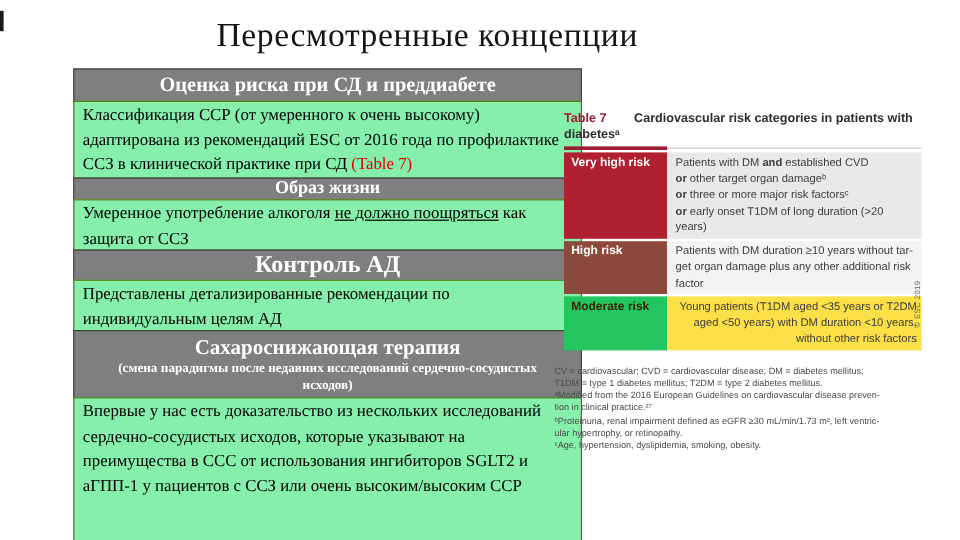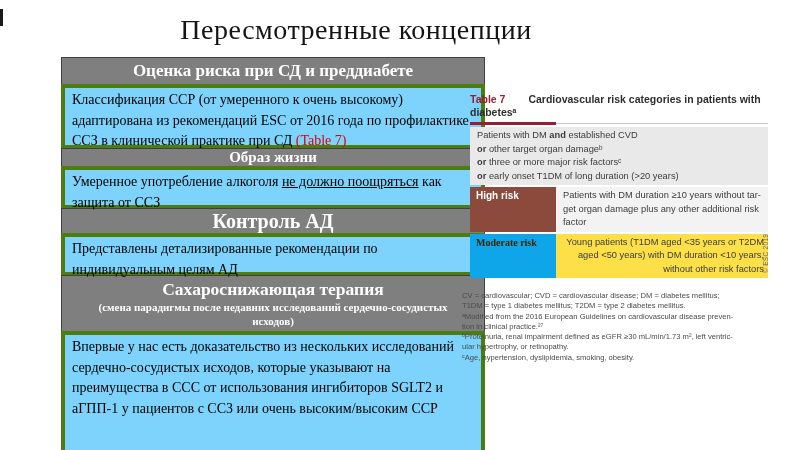--- a/index.html
+++ b/index.html
@@ -18,22 +18,22 @@
   .edge-mark{position:absolute;left:0;top:9px;width:3px;height:17px;background:#1a1a1a;}
 
   
   .left-panel{position:absolute;left:25px;top:57px;width:424px;padding-left:36px;}
   .lp-header{
     background:#7f7f7f;color:#ffffff;font-weight:bold;text-align:center;
     border:1px solid #404040;box-sizing:border-box;margin-top:-1px;
   }
   .lp-header:first-child{margin-top:0;}
   .lp-body{
-    border:4px solid #4d7c0f;box-sizing:border-box;margin-top:-1px;
-    background:#7dd3fc;color:#000000;font-size:14px;line-height:20.5px;
+    border:1px solid #4d7c0f;box-sizing:border-box;margin-top:-1px;
+    background:#86efac;color:#000000;font-size:14px;line-height:20.5px;
     padding:2px 8px 2px 7px;
   }
   .h-risk{height:28px;line-height:26px;font-size:17px;}
   .b-risk{height:65px;}
   .h-life{height:19px;line-height:17px;font-size:15px;}
   .b-life{height:43px;}
   .h-bp{height:26px;line-height:24px;font-size:20px;}
   .b-bp{height:43px;}
   .h-gluc{height:57px;padding-top:2px;}
   .h-gluc .main{font-size:17.5px;line-height:23px;}
@@ -100,37 +100,38 @@
     <span class="t7">Table 7</span><span>Cardiovascular risk categories in patients with</span>
     <div>diabetesᵃ</div>
   </div>
   <div class="tbl-divider">
     <div class="seg1" style="background-color: rgb(156, 28, 51);"></div>
     <div class="seg2"></div>
   </div>
 
   <div class="tbl">
     <div class="tbl-row row-vh">
+      <div class="tbl-label" style="background-color: rgb(177, 32, 49); color: rgb(255, 255, 255);">Very high risk</div>
       <div class="tbl-content" style="background-color: rgb(233, 233, 233);">
         <div><span>Patients with DM </span><span class="b">and</span><span> established CVD</span></div>
         <div><span class="b">or</span><span> other target organ damageᵇ</span></div>
         <div><span class="b">or</span><span> three or more major risk factorsᶜ</span></div>
         <div><span class="b">or</span><span> early onset T1DM of long duration (&gt;20 years)</span></div>
       </div>
     </div>
     <div class="tbl-row row-h">
       <div class="tbl-label" style="background-color: rgb(140, 74, 60); color: rgb(255, 255, 255);">High risk</div>
       <div class="tbl-content" style="background-color: rgb(243, 243, 243);">
         <div><span>Patients with DM duration ≥10 years without tar-</span></div>
         <div><span>get organ damage plus any other additional risk</span></div>
         <div><span>factor</span></div>
       </div>
     </div>
     <div class="tbl-row row-m">
-      <div class="tbl-label" style="background-color: #0ea5e9; color: rgb(58, 37, 0); font-family: Liberation Serif, serif;">Moderate risk</div>
+      <div class="tbl-label" style="background-color: #22c55e; color: rgb(58, 37, 0);">Moderate risk</div>
       <div class="tbl-content" style="background-color: #fde047; text-align: right;">
         <div><span>Young patients (T1DM aged &lt;35 years or T2DM</span></div>
         <div><span>aged &lt;50 years) with DM duration &lt;10 years,</span></div>
         <div><span>without other risk factors</span></div>
       </div>
     </div>
   </div>
 
   <div class="tbl-footnotes">
     <div>CV = cardiovascular; CVD = cardiovascular disease; DM = diabetes mellitus;</div>

